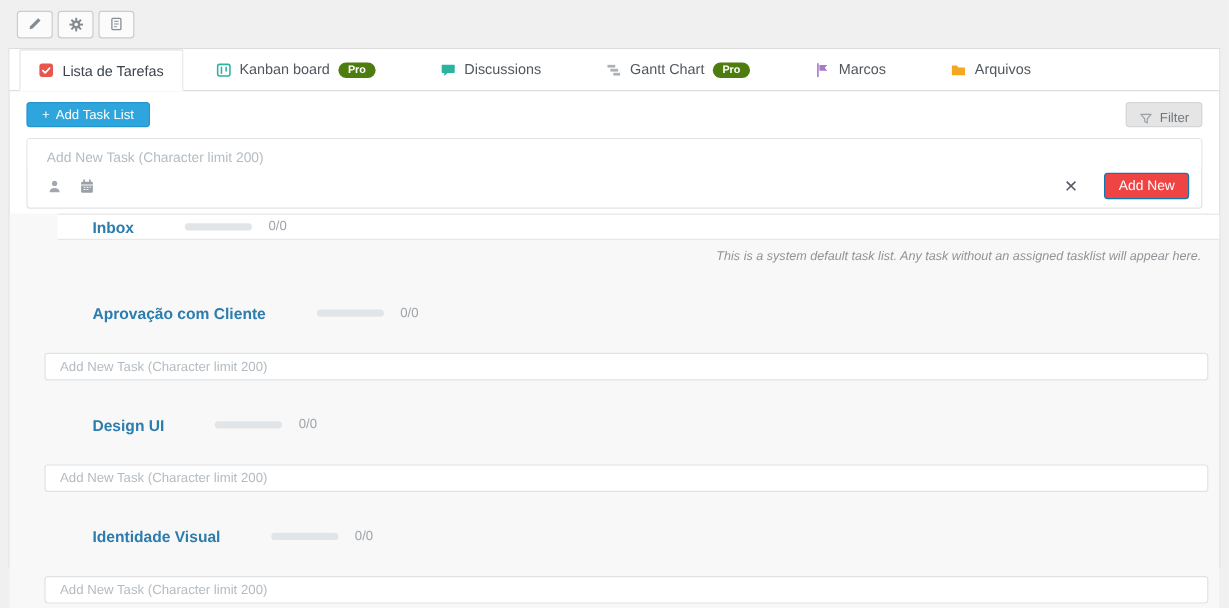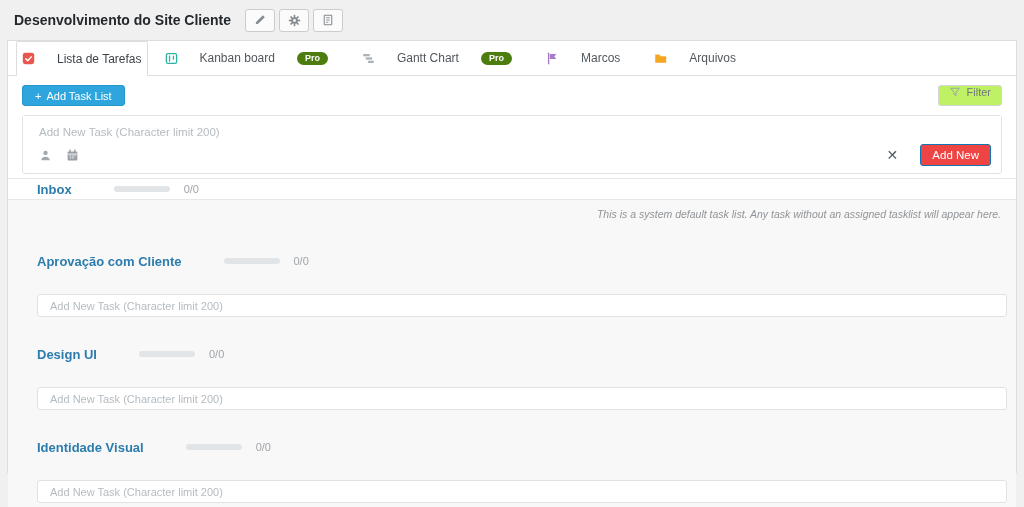--- a/index.html
+++ b/index.html
@@ -29,44 +29,44 @@
     margin:0 7px; height:433px; background:#fff;
     border:1px solid #ddd; display:flex; flex-direction:column;
   }
 
   
   .tabs {
     height:35px; display:flex; align-items:stretch; padding-left:8px;
     border-bottom:1px solid #ddd; background:#fff; flex:none;
   }
   .tab {
-    display:flex; align-items:center; gap:22px; font-size:12px; color:#50575e;
-    padding:0 5px; cursor:pointer; white-space:nowrap;
+    display:flex; align-items:center; gap:7px; font-size:12px; color:#50575e;
+    padding:0 15px; cursor:pointer; white-space:nowrap;
   }
   .tab.active {
     background:#fff; border:1px solid #ddd; border-bottom:1px solid #fff;
     margin-bottom:-1px; border-radius:2px 2px 0 0; color:#3c434a;
   }
   .tab:not(.active) { margin:0 12px; }
   .badge {
     background:#4d7c0f; color:#fff; font-size:9px; font-weight:bold;
     padding:2px 8px; border-radius:9px; line-height:1;
   }
 
   
   .content { flex:1; display:flex; flex-direction:column; padding-top:9px; }
   .toolbar { display:flex; justify-content:space-between; margin:0 7px; padding:0 7px; }
   .btn-add-list {
     background:#2ea5dd; color:#fff; border:1px solid #2496cc; border-radius:3px;
     height:21px; padding:0 12px; font-size:11px; display:flex; align-items:center;
     gap:5px; cursor:pointer;
   }
   .btn-filter {
-    background:#bef264; color:#72777c; border:1px solid #d5d5d5; border-radius:3px;
-    height:21px; padding:0 10px; font-size:11px; display:flex; align-items:flex-start;
+    background:#e5e5e5; color:#72777c; border:1px solid #d5d5d5; border-radius:3px;
+    height:21px; padding:0 10px; font-size:11px; display:flex; align-items:flex-end;
     gap:6px; cursor:pointer;
   }
 
   
   .new-task-card {
     margin:9px 14px 4px 14px; background:#fff; border:1px solid #e1e3e5;
     border-radius:3px; height:59px; display:flex; flex-direction:column;
   }
   .new-task-card input {
     border:none; outline:none; font-size:11.5px; padding:10px 16px 2px 16px;
@@ -78,21 +78,21 @@
   .spacer { flex:1; }
   .close-x { color:#555d66; font-size:14px; cursor:pointer; padding:0 8px; }
   .btn-add-new {
     background:#ef4444; color:#fff; border:1px solid #1077b2; border-radius:3px;
     height:22px; padding:0 11px; font-size:11.5px; cursor:pointer;
   }
 
   
   #sections { flex:1; background:#f8f8f8; }
   .section-header {
-    display:flex; align-items:center; gap:14px; padding:0 15px; height:22px;
+    display:flex; align-items:center; gap:14px; padding:0 15px; height:22px;margin-left:40px;
   }
   .section.inbox .section-header {
     background:#fff; border-top:1px solid #e7e7e7; border-bottom:1px solid #e7e7e7;
   }
   .section:not(.inbox) { padding-top:16px; }
   .chev { cursor:pointer; }
   .sec-name {
     color:#2c7cad; font-size:13px; font-weight:bold; cursor:pointer; margin-right:14px;
   }
   .eye { cursor:pointer; }
@@ -109,21 +109,20 @@
     border:1px solid #e0e2e4; border-radius:3px; background:#fff; outline:none;
     font-size:11px; padding:0 12px; color:#3c434a;
     font-family:"Liberation Sans", sans-serif;
   }
   .section-input::placeholder { color:#b4bcc2; }
 </style>
 </head>
 <body>
 
 <div class="top-header">
-  <span class="project-title">Desenvolvimento do Site Cliente</span>
   <div class="header-actions" id="header-actions">
       <button>
         <span>
           <svg width="12" height="12" viewBox="0 0 16 16">
             <path fill="#848b91" d="M11.8 1.6l2.6 2.6-8.9 8.9-3.3.7.7-3.3z"></path>
           </svg>
         </span>
       </button>
       <button>
         <span>
@@ -167,20 +166,28 @@
           <svg width="13" height="13" viewBox="0 0 16 16">
             <rect x="1.7" y="2" width="12.6" height="12" rx="2" fill="none" stroke="#2ab3a0" stroke-width="1.6"></rect>
             <path d="M5.6 5v6.2M10.4 5v3.8" stroke="#2ab3a0" stroke-width="1.6" stroke-linecap="round"></path>
           </svg>
         </span>
     <span class="tab-label">Kanban board</span>
   <span class="badge">Pro</span>
       </div>
 
 
+  <div class="tab">
+    <span class="tab-icon">
+          <svg width="13" height="13" viewBox="0 0 16 16">
+            <path d="M2 2.5h12a.7.7 0 01.7.7v7a.7.7 0 01-.7.7H7.3L4 14v-3.1H2a.7.7 0 01-.7-.7v-7A.7.7 0 012 2.5z" fill="#2ab3a0"></path>
+          </svg>
+        </span>
+    <span class="tab-label">Discussions</span>
+  </div>
 
   <div class="tab">
     <span class="tab-icon">
           <svg width="13" height="13" viewBox="0 0 16 16">
             <g fill="#aab1b7">
               <rect x="1.5" y="2.5" width="8" height="2.8"></rect>
               <rect x="4.5" y="6.6" width="8" height="2.8"></rect>
               <rect x="7.5" y="10.7" width="7" height="2.8"></rect>
             </g>
           </svg>

